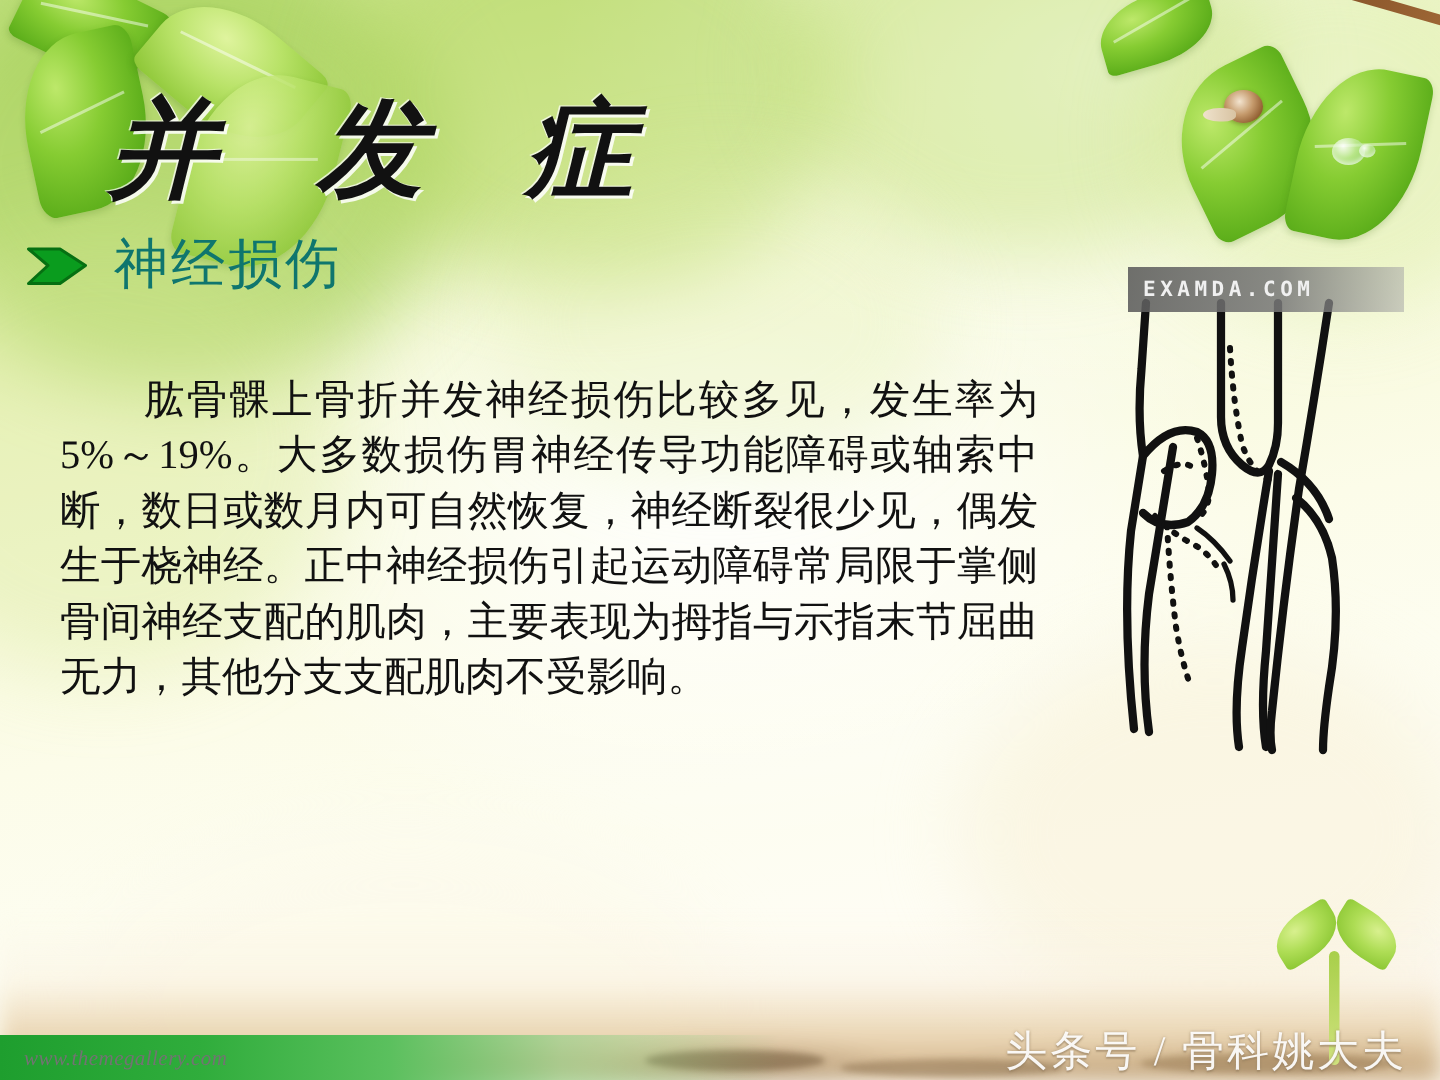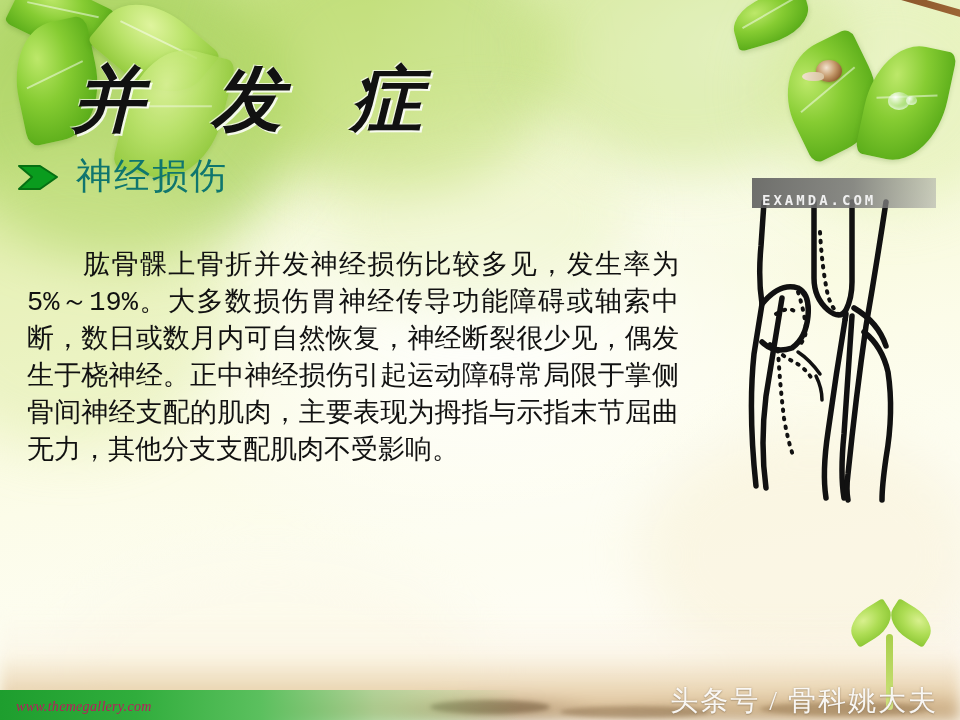--- a/index.html
+++ b/index.html
@@ -165,29 +165,29 @@
     font-size: 36px;
     color: #0f766e;
     font-family: "Liberation Serif", "DejaVu Serif", serif;
     letter-spacing: 2px;
     white-space: nowrap;
   }
 
   
   .body-para {
     position: absolute;
-    left: 27px;
+    left: 40px;
     top: 248px;
     width: 652px;
     font-size: 27px;
     line-height: 37px;
     color: #111111;
     text-align: justify;
     text-indent: 56px;
-    font-family: Liberation Mono, monospace;
+    font-family: Liberation Serif, serif;
   }
 
   
   .method-block {
     position: absolute;
     left: 22px;
     top: 524px;
     width: 910px;
     font-size: 27px;
     line-height: 38px;
@@ -213,21 +213,21 @@
     height: 322px;
   }
   .watermark {
     position: absolute;
     left: 752px;
     top: 178px;
     width: 184px;
     height: 30px;
     background: linear-gradient(90deg, rgba(92,92,92,0.88) 0%, rgba(120,120,120,0.86) 55%, rgba(168,168,168,0.55) 100%);
     display: flex;
-    align-items: flex-end;
+    align-items: center;
     padding-left: 10px;
     box-sizing: border-box;
   }
   .watermark-text {
     color: #f0f0f0;
     font-family: "DejaVu Sans Mono", "Liberation Mono", monospace;
     font-size: 14px;
     letter-spacing: 3px;
     font-weight: bold;
   }
@@ -243,21 +243,21 @@
         #1e9e2e 0%,
         #30ad3c 26%,
         #5bc05e 50%,
         rgba(132,206,128,0.55) 72%,
         rgba(180,225,175,0.0) 100%);
   }
   .footer-url {
     position: absolute;
     left: 16px;
     bottom: 5px;
-    color: #be185d;
+    color: #737373;
     font-size: 14px;
     font-style: italic;
     font-family: "Liberation Serif", "DejaVu Serif", serif;
     letter-spacing: 0.3px;
   }
   .footer-credit {
     position: absolute;
     right: 22px;
     bottom: 0;
     font-size: 28px;

